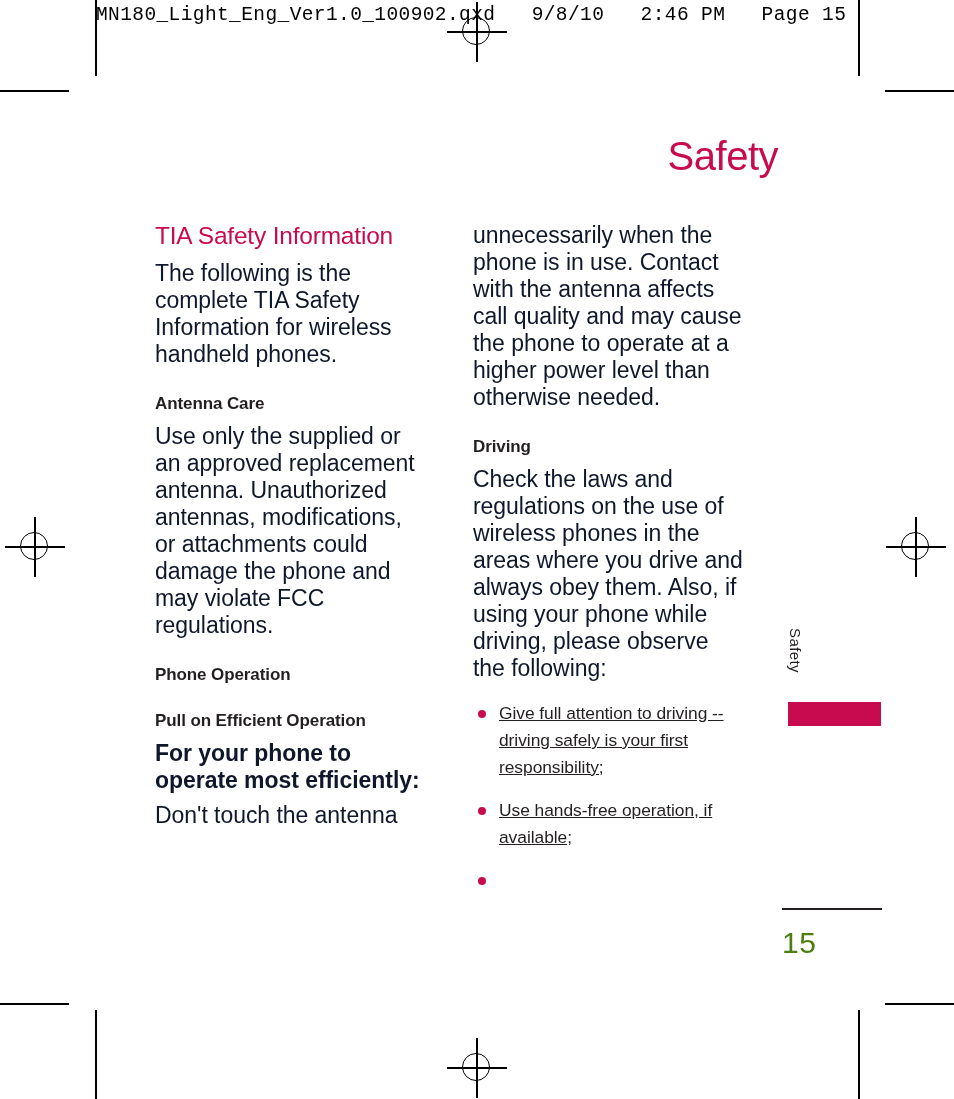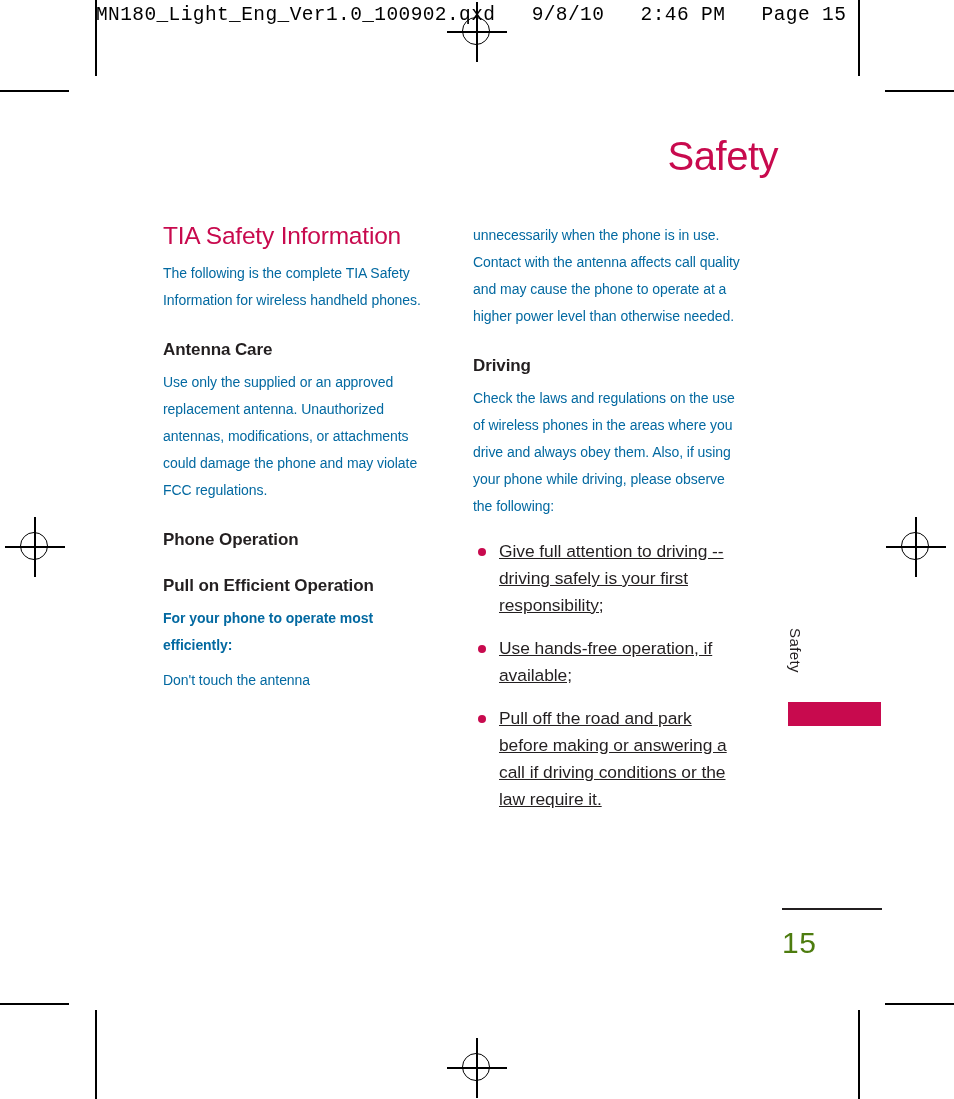--- a/index.html
+++ b/index.html
@@ -98,43 +98,43 @@
     position: absolute;
     left: 155px;
     top: 222px;
     width: 600px;
   }
   .col {
     position: absolute;
     top: 0;
     width: 272px;
   }
-  .col-left  { left: 8px; }
+  .col-left  { left: 0px; }
   .col-right { left: 318px; }
 
   h2.section-title {
     margin: 0 0 10px 0;
     font-size: 24.5px;
     font-weight: 400;
     color: #c80a4e;
     letter-spacing: -0.2px;
   }
   h3.sub-title {
     margin: 26px 0 9px 0;
     font-size: 17px;
     font-weight: bold;
     color: #231f20;
     letter-spacing: -0.1px;
   }
 
   p.body {
     margin: 0 0 0 0;
-    font-size: 14px;
+    font-size: 23px;
     line-height: 27px;
-    color: #0369a1;
+    color: #0f172a;
     letter-spacing: -0.05px;
   }
   p.body + p.body { margin-top: 8px; }
   p.body.bold { font-weight: bold; }
 
   ul.bullets {
     margin: 18px 0 0 0;
     padding: 0;
     list-style: none;
     text-decoration: underline;
@@ -267,21 +267,20 @@
       <li>
         <span class="dot"></span>
         <span>Give full attention to driving -- driving safely is your first responsibility;</span>
       </li>
       <li>
         <span class="dot"></span>
         <span>Use hands-free operation, if available;</span>
       </li>
       <li>
         <span class="dot"></span>
-        <span>Pull off the road and park before making or answering a call if driving conditions or the law require it.</span>
       </li>
     </ul>
   </div>
 
 </div>
 
 <div class="side-tab-label">Safety</div>
 <div class="side-tab-block"></div>
 
 <div class="folio-rule"></div>

